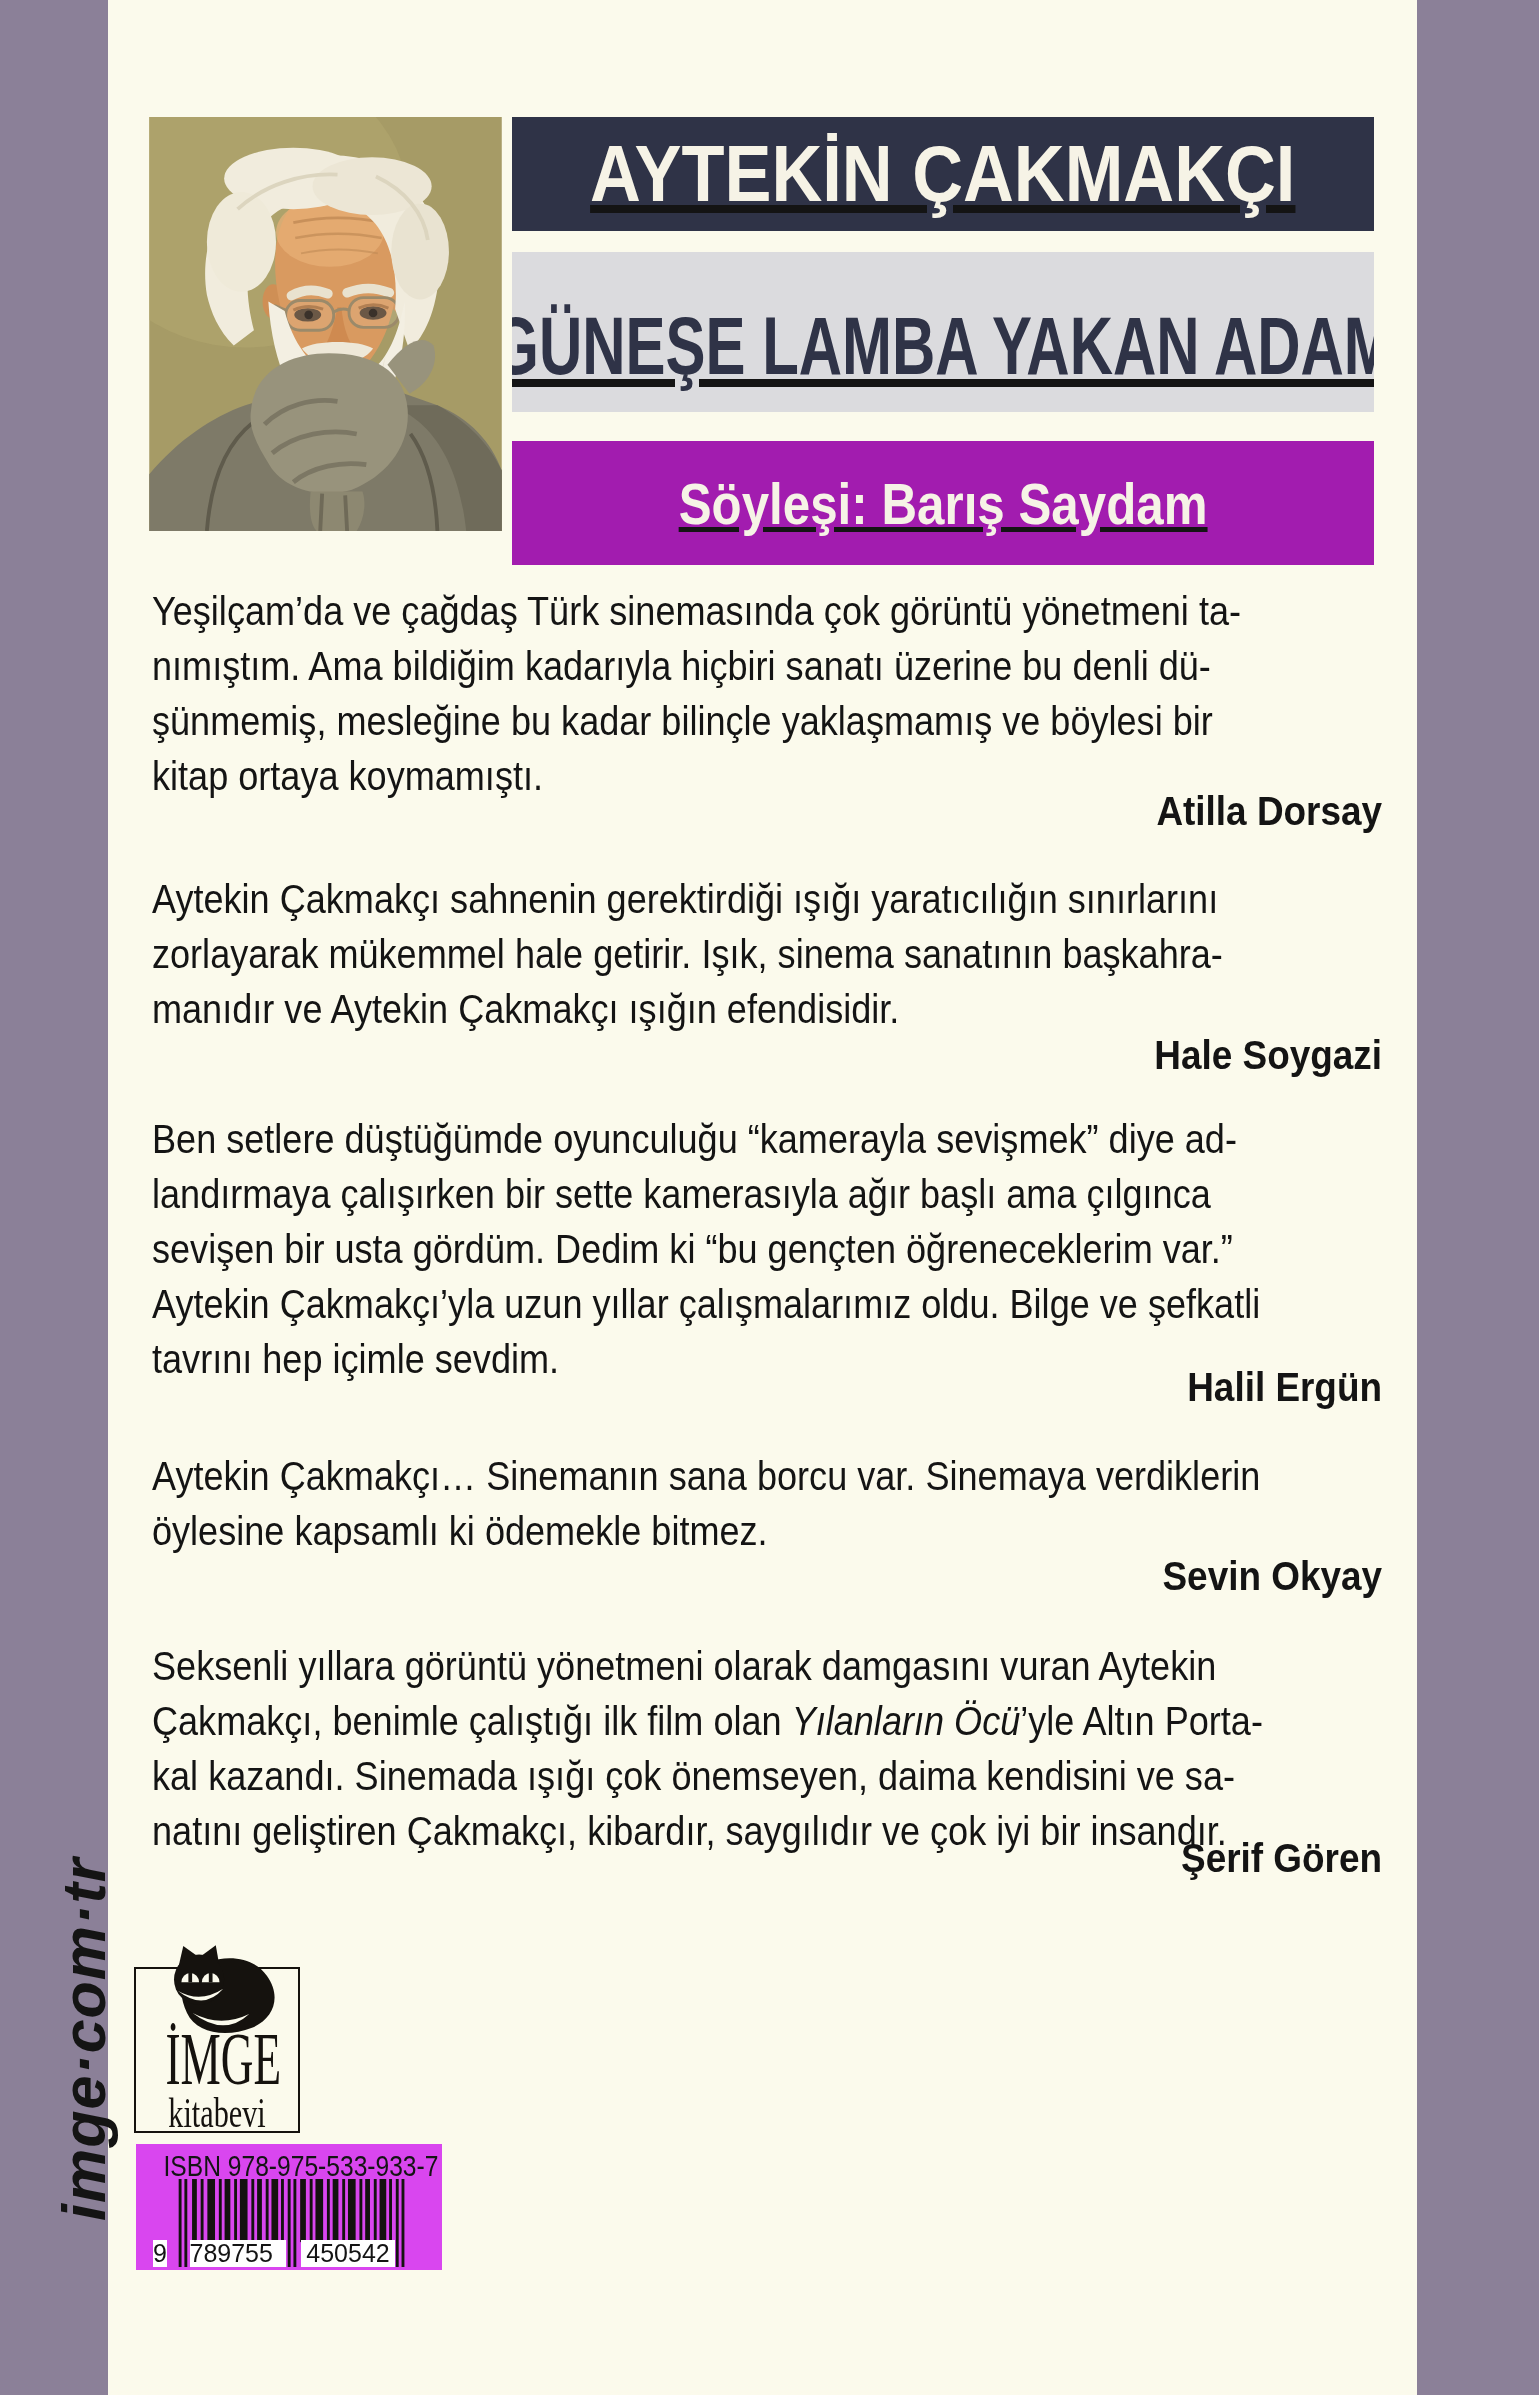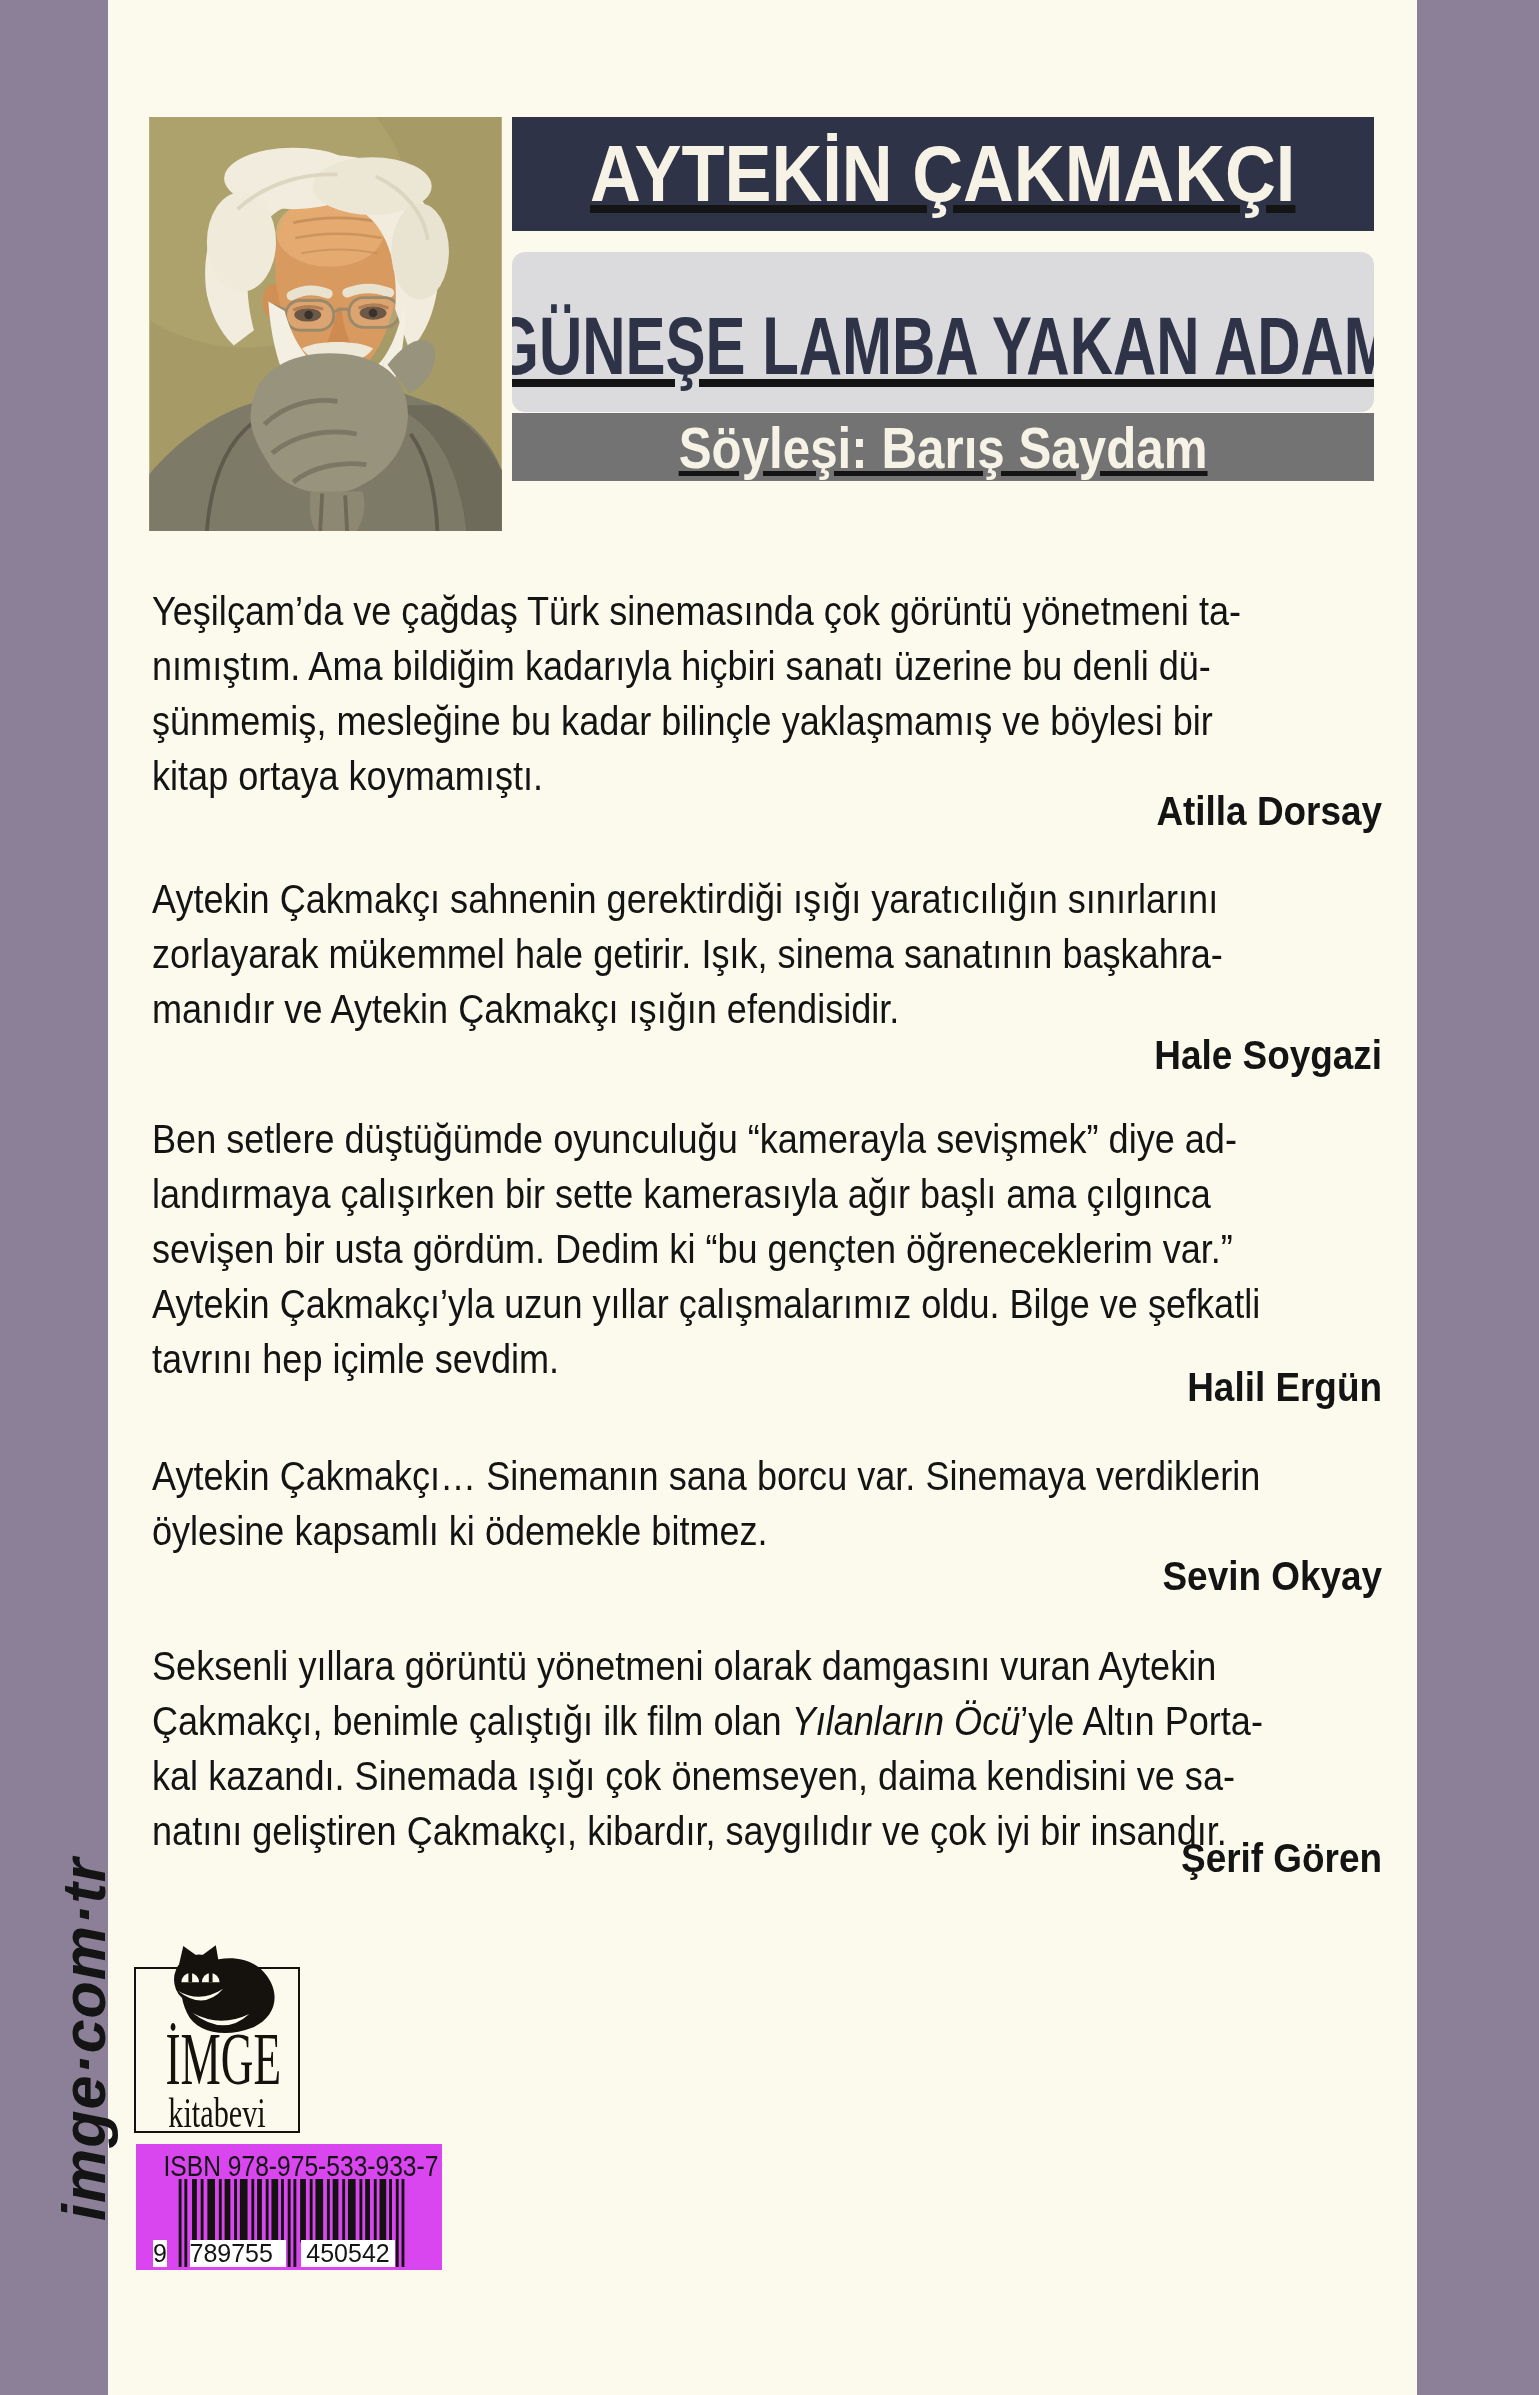--- a/index.html
+++ b/index.html
@@ -16,22 +16,22 @@
     position:absolute; left:50px; top:2221px;
     transform:rotate(-90deg); transform-origin:0 0;
     font-size:61px; line-height:69px; font-weight:bold; font-style:italic;
     letter-spacing:1px; white-space:nowrap; color:#141414;
   }
 
   .photo { position:absolute; left:149px; top:117px; width:353px; height:414px; }
 
   .band { position:absolute; left:512px; width:862px; display:flex; align-items:center; justify-content:center; overflow:hidden;text-decoration:underline; }
   .band-author { top:117px; height:114px; background:#2f3347; }
-  .band-title  { top:252px; height:160px; background:#dbdbde;border-radius:13px; }
-  .band-credit { top:413px; height:68px; background:#737373; }
+  .band-title  { top:252px; height:160px; background:#dbdbde; }
+  .band-credit { top:441px; height:124px; background:#a21caf; }
   .band .t { font-weight:bold; white-space:nowrap; }
   .band-author .t { color:#f6f3e6; font-size:80px; transform:scaleX(.88); }
   .band-title  .t { color:#2f3347; font-size:81px; transform:scaleX(.74); margin-top:29px; }
   .band-credit .t { color:#f6f3e6; font-size:58px; transform:scaleX(.85); }
 
   .quote {
     position:absolute; left:152px; width:1398px;
     transform:scaleX(.88); transform-origin:0 0;
     font-size:41px; line-height:55px; white-space:pre-line;
   }

